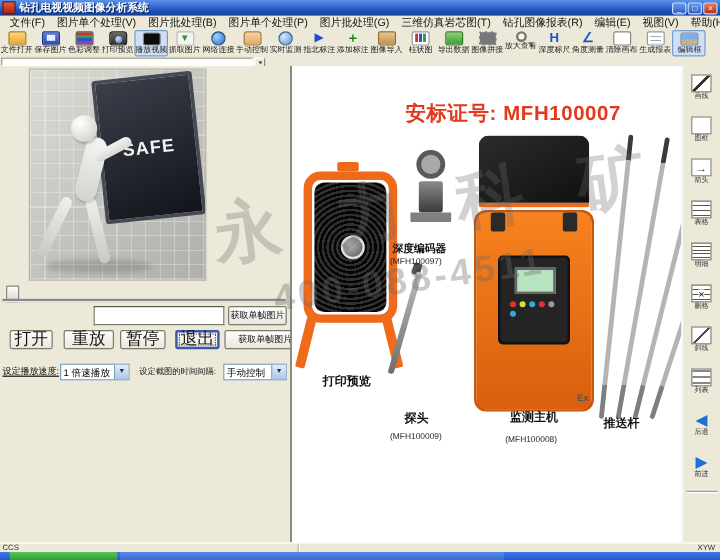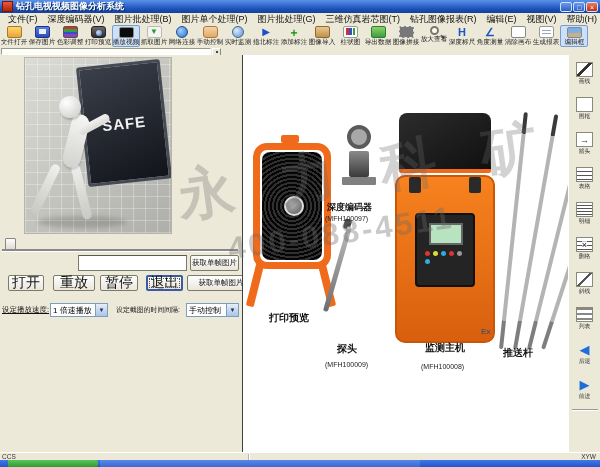--- a/index.html
+++ b/index.html
@@ -225,21 +225,21 @@
   <span class="title-text">钻孔电视视频图像分析系统</span>
   <span class="win-btns">
     <span class="win-btn">_</span>
     <span class="win-btn">□</span>
     <span class="win-btn close">×</span>
   </span>
 </div>
 
 <div class="menubar">
   <span class="menu-item">文件(F)</span>
-  <span class="menu-item">深度编码器(V)</span>
+  <span class="menu-item">图片单个处理(V)</span>
   <span class="menu-item">图片批处理(B)</span>
   <span class="menu-item">图片单个处理(P)</span>
   <span class="menu-item">图片批处理(G)</span>
   <span class="menu-item">三维仿真岩芯图(T)</span>
   <span class="menu-item">钻孔图像报表(R)</span>
   <span class="menu-item">编辑(E)</span>
   <span class="menu-item">视图(V)</span>
   <span class="menu-item">帮助(H)</span>
 </div>
 
@@ -365,20 +365,21 @@
     <span class="combo-arrow">▼</span>
   </div>
   <span class="ctl-label lbl-interval">设定截图的时间间隔:</span>
   <div class="combo combo-interval">
     <span class="combo-val">手动控制</span>
     <span class="combo-arrow">▼</span>
   </div>
 </div>
 
 <div class="rpanel">
+  <div class="cert">安标证号: MFH100007</div>
 
   <div class="reel-frame">
     <div class="reel-coil"></div>
     <div class="reel-axle"></div>
   </div>
   <div class="reel-handle"></div>
   <div class="reel-leg1"></div>
   <div class="reel-leg2"></div>
 
   <div class="enc-wheel"></div>

